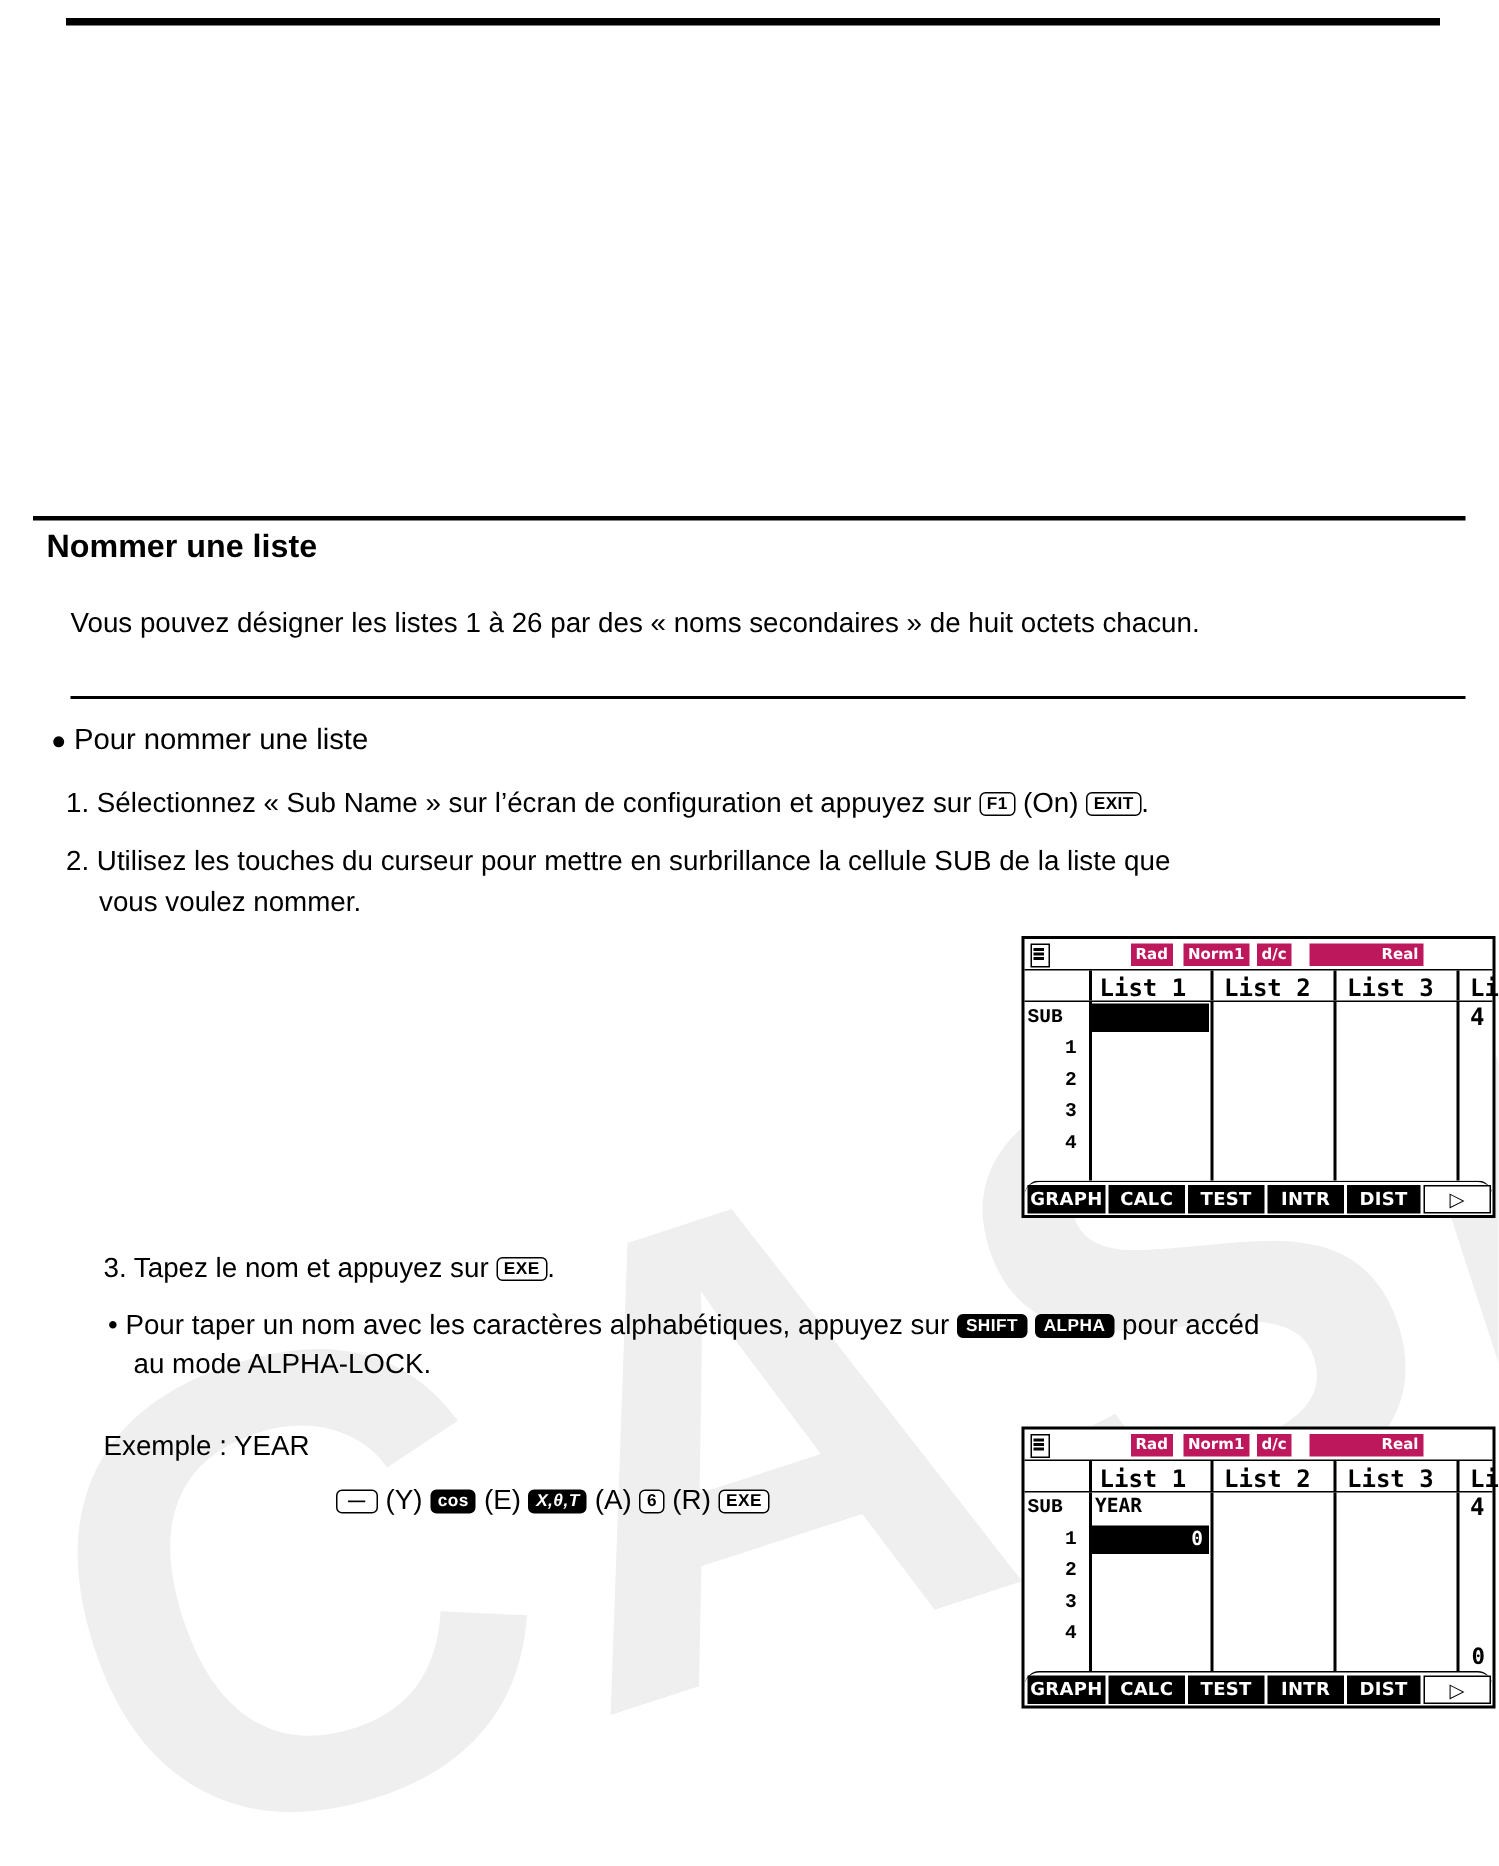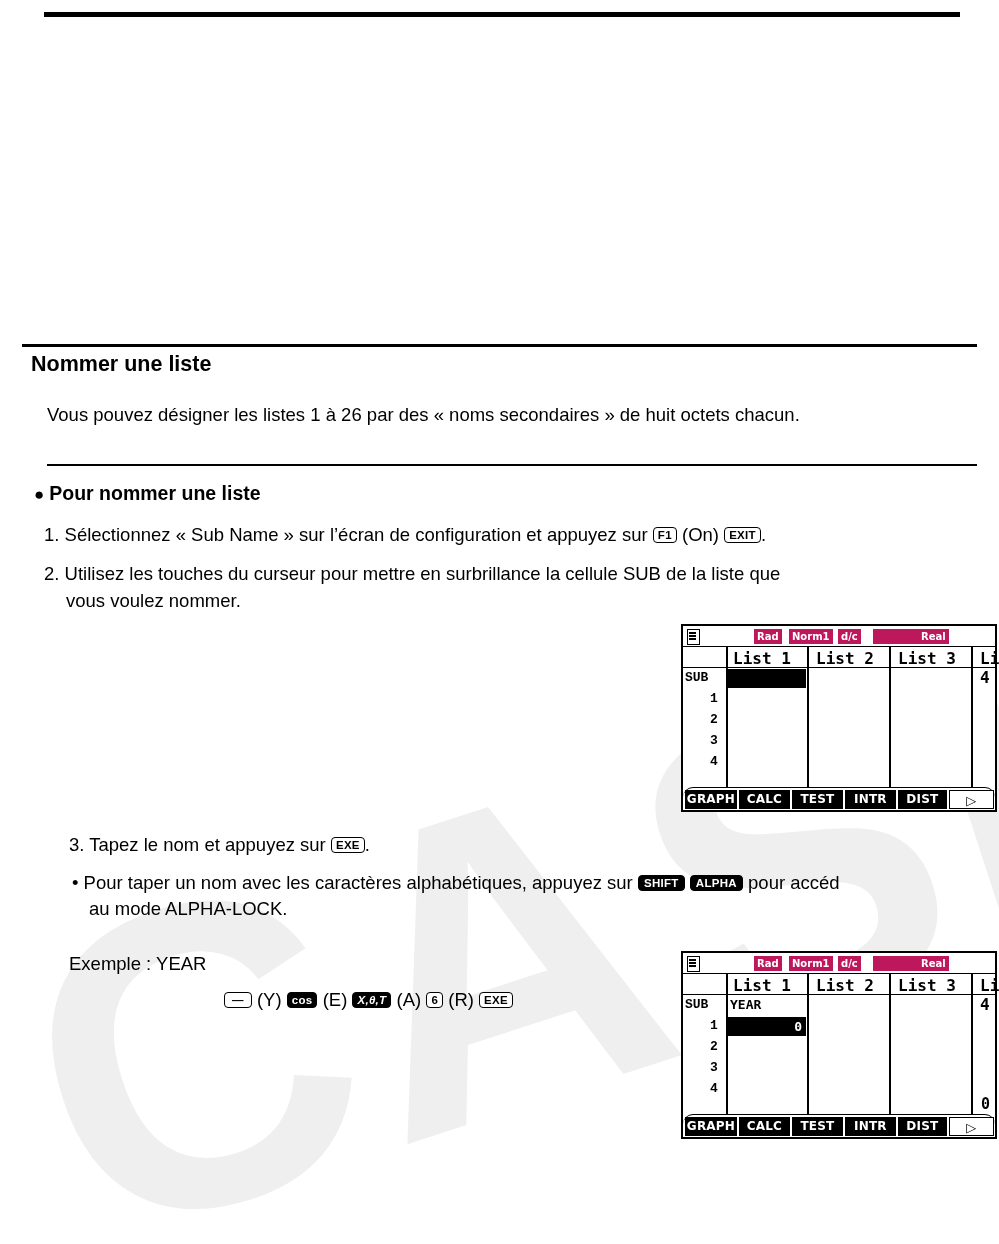--- a/index.html
+++ b/index.html
@@ -90,21 +90,21 @@
     width: 930px;
     height: 2px;
     background: #000;
   }
 
   .sub-title {
     position: absolute;
     left: 34px;
     top: 482px;
     font-size: 19.5px;
-    font-weight: bold;
+    font-weight: normal;
   }
   .sub-title .bullet {
     font-size: 17px;
     padding-right: 5px;
   }
 
   
   .step {
     position: absolute;
     font-size: 18.5px;

